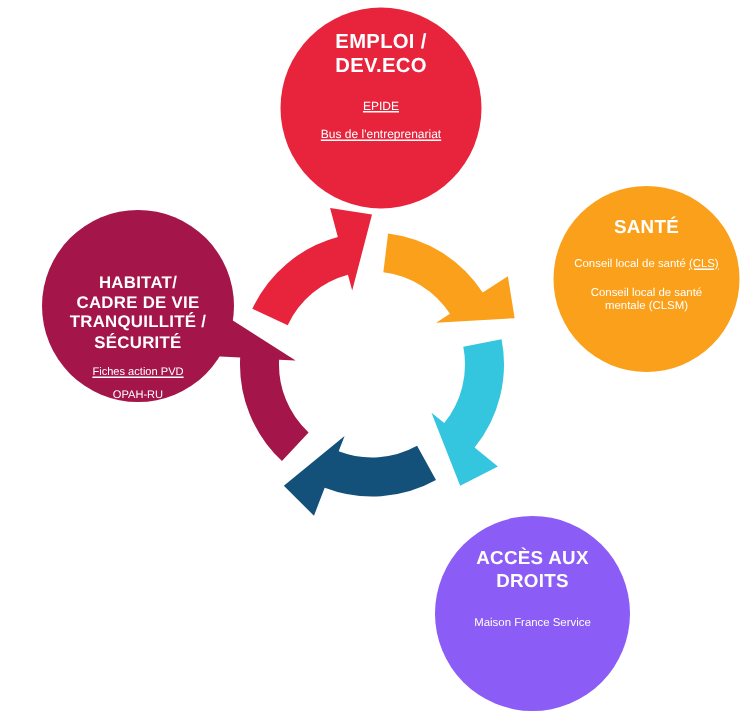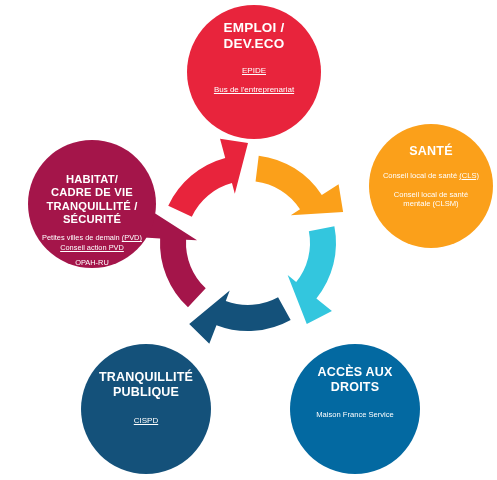--- a/index.html
+++ b/index.html
@@ -155,41 +155,33 @@
 
   <div class="node" id="node-sante" style="background: rgb(251, 160, 26);">
     <div class="node-title">SANTÉ</div>
     <div class="node-lines">
       <div class="node-line"><span>Conseil local de santé </span><span class="u">(CLS)</span></div>
       <div class="node-line">Conseil local de santé
 mentale (CLSM)</div>
     </div>
   </div>
 
-  <div class="node" id="node-acces" style="background: #0369a1;">
+  <div class="node" id="node-acces" style="background: #8b5cf6;">
     <div class="node-title">ACCÈS AUX
 DROITS</div>
     <div class="node-lines">
       <div class="node-line">Maison France Service</div>
     </div>
   </div>
 
-  <div class="node" id="node-tranquillite" style="background: rgb(20, 81, 122);">
-    <div class="node-title">TRANQUILLITÉ
-PUBLIQUE</div>
-    <div class="node-lines">
-      <div class="node-line u">CISPD</div>
-    </div>
-  </div>
 
   <div class="node" id="node-habitat" style="background: rgb(164, 21, 74);">
     <div class="node-title">HABITAT/
 CADRE DE VIE
 TRANQUILLITÉ /
 SÉCURITÉ</div>
     <div class="node-lines">
-      <div class="node-line"><span>Petites villes de demain  </span><span class="u">(PVD)</span></div>
-      <div class="node-line u">Conseil action PVD</div>
+      <div class="node-line u">Fiches action PVD</div>
       <div class="node-line gap">OPAH-RU</div>
     </div>
   </div>
 
 </div>
 
 </body></html>

